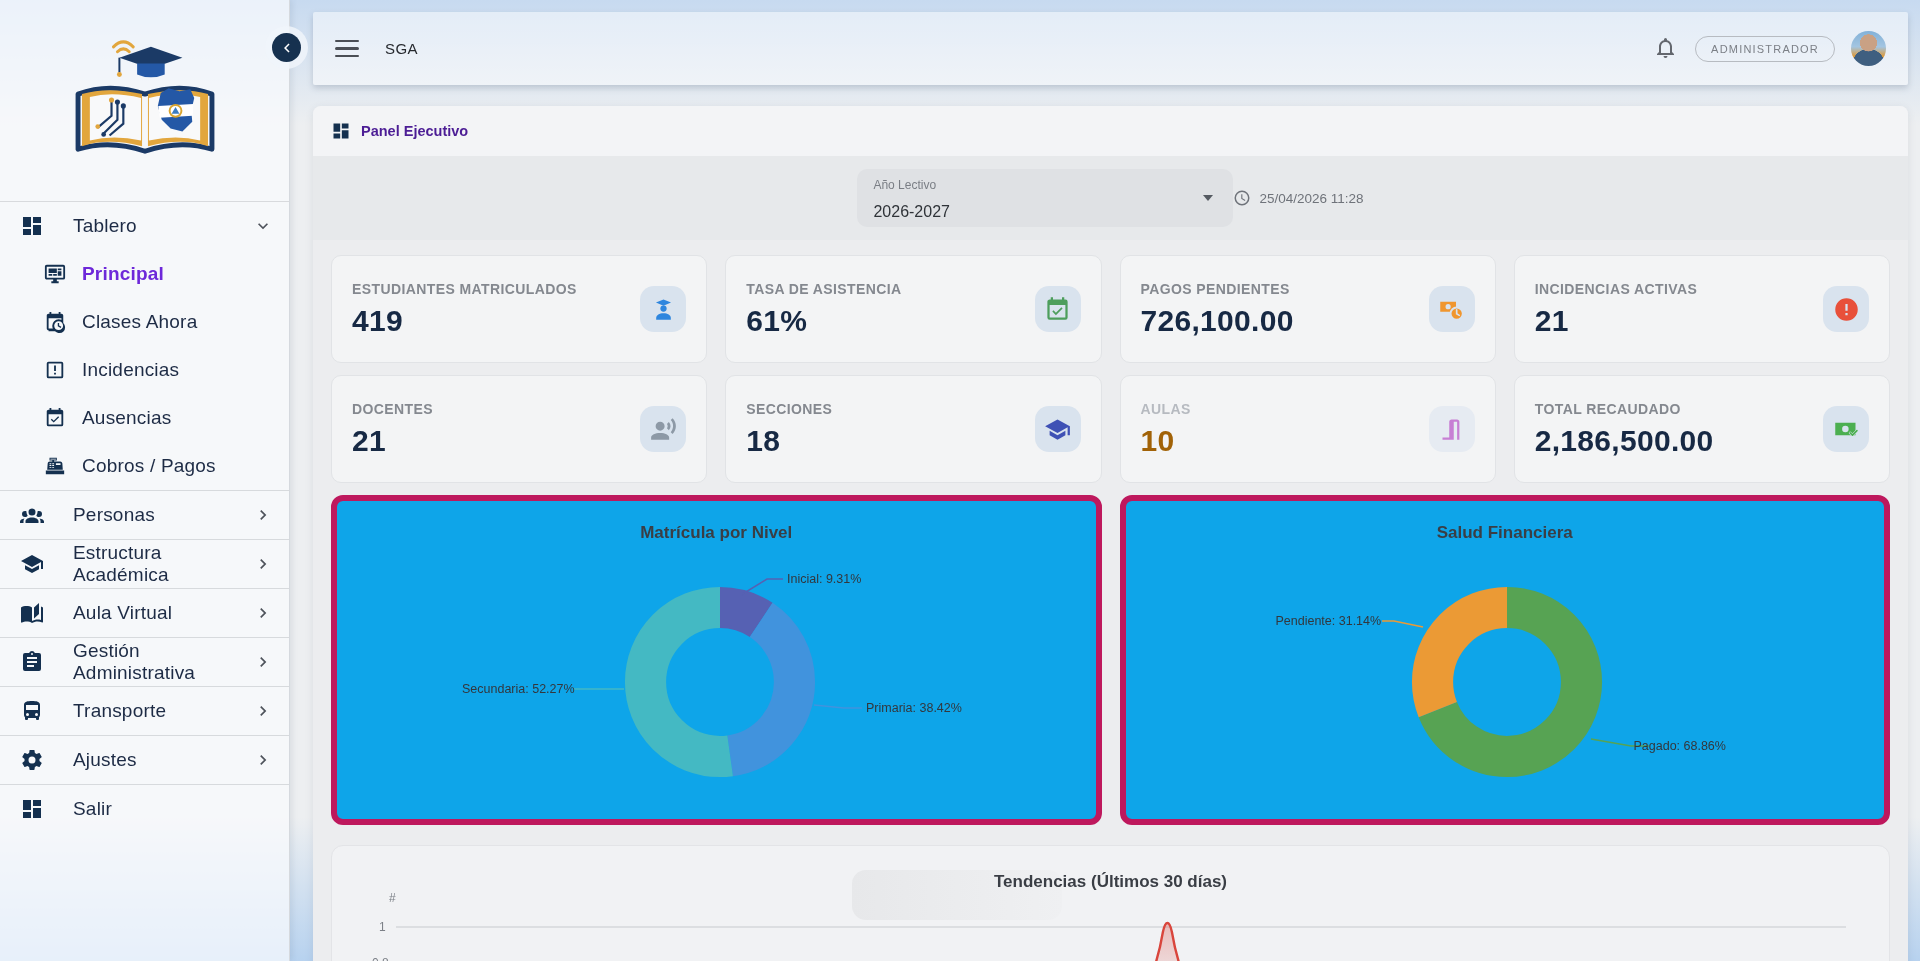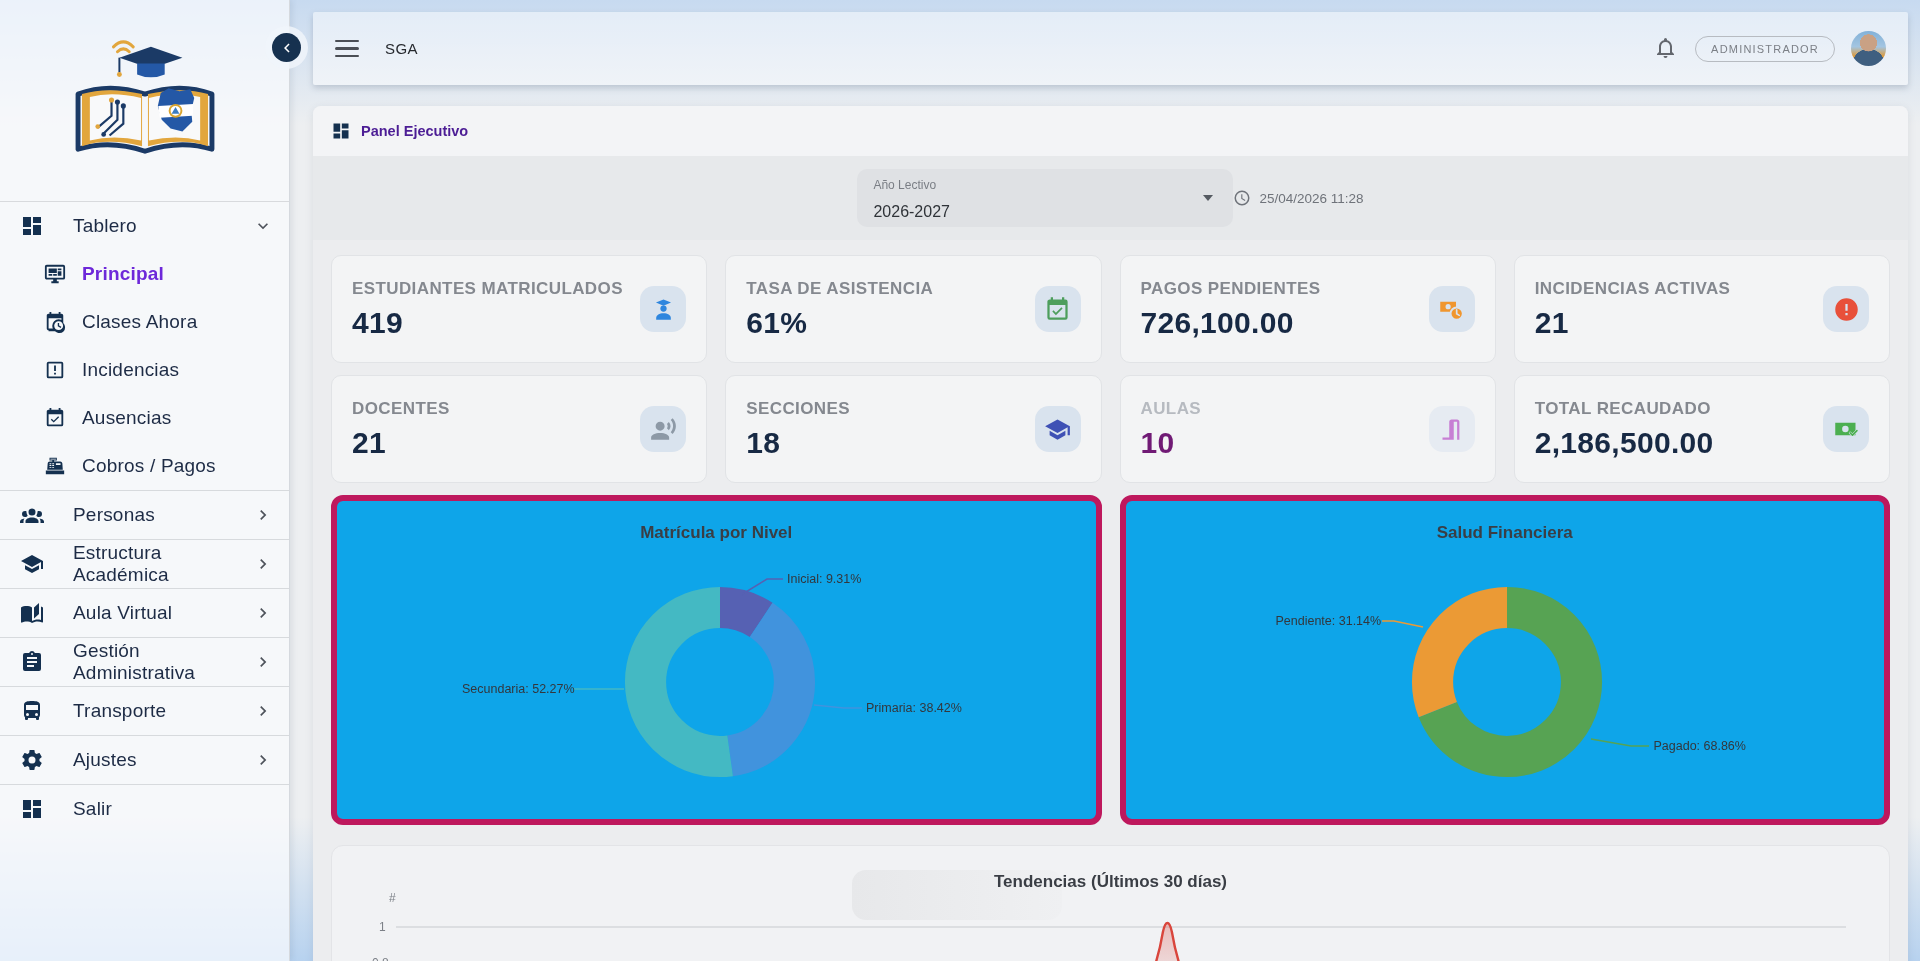--- a/index.html
+++ b/index.html
@@ -77,26 +77,26 @@
   .timestamp { display:flex; align-items:center; gap:8px; font-size:13.5px; color:#6f737a; }
   .timestamp svg { width:18px; height:18px; fill:#6f737a; }
 
   .panel-body { padding:15px 18px 60px; }
 
   .stats-grid { display:grid; grid-template-columns:repeat(4,1fr); gap:12px 18px; }
   .stat-card {
     height:108px; background:#f3f4f5; border:1px solid #e1e3e6; border-radius:10px;
     padding:17px 20px; display:flex; align-items:center; justify-content:space-between;
   }
-  .stat-label { font-size:17px; font-weight:700; color:#84888f; letter-spacing:.4px; margin-bottom:7px; }
+  .stat-label { font-size:14px; font-weight:700; color:#84888f; letter-spacing:.4px; margin-bottom:7px; }
   .stat-value { font-size:30px; font-weight:700; color:#172944; letter-spacing:.3px; }
   .stat-chip { width:46px; height:46px; border-radius:14px; background:#d9e3ee; display:flex; align-items:center; justify-content:center; }
   .stat-chip svg { width:27px; height:27px; fill:currentColor; }
   .stat-card.muted .stat-label { color:#b6bac0; }
-  .stat-card.muted .stat-value { color:#701a75; }
+  .stat-card.muted .stat-value { color:#a16207; }
   .stat-card.muted .stat-chip { background:#e6ebf2; }
 
   .charts-row { display:grid; grid-template-columns:1fr 1fr; gap:18px; margin-top:12px; }
   .chart-card { position:relative; height:330px; background:#0ea5e9; border:6px solid #be185d; border-radius:12px; overflow:hidden; }
   .chart-title { position:absolute; top:22px; width:100%; text-align:center; font-size:17px; font-weight:700; color:#3a3e45; }
   .donut { position:absolute; width:196px; height:196px; }
   #donut1 { left:285px; top:83px; }
   #donut2 { left:283px; top:83px; }
   .callout-svg { position:absolute; inset:0; width:100%; height:100%; pointer-events:none; }
   .callout { position:absolute; font-size:12.5px; color:#33373d; white-space:nowrap; }
@@ -464,21 +464,21 @@
             <div class="chart-title">Salud Financiera</div>
             <svg id="donut2" class="donut" viewBox="0 0 200 200">
                 <circle cx="100" cy="100" r="76" fill="none" stroke="#57a353" stroke-width="42" stroke-dasharray="328.82170659181355 477.5220833456485" stroke-dashoffset="0" transform="rotate(-90 100 100)"></circle>
                 <circle cx="100" cy="100" r="76" fill="none" stroke="#eb9a35" stroke-width="42" stroke-dasharray="148.70037675383495 477.5220833456485" stroke-dashoffset="-328.82170659181355" transform="rotate(-90 100 100)"></circle>
               </svg>
             <svg class="callout-svg">
               <polyline points="297,126 268,120 256,120" fill="none" stroke="#eb9a35" stroke-width="1.5"></polyline>
               <polyline points="465,238 505,245 523,245" fill="none" stroke="#57a353" stroke-width="1.5"></polyline>
             </svg>
             <div class="callout" style="left:150px;top:113px;width:103px;text-align:right">Pendiente: 31.14%</div>
-            <div class="callout" style="left:528px;top:238px">Pagado: 68.86%</div>
+            <div class="callout" style="left:508px;top:238px">Pagado: 68.86%</div>
           </div>
         </div>
 
         <div class="trend-card">
           <div class="trend-shimmer"></div>
           <div class="trend-title">Tendencias (Últimos 30 días)</div>
           <span class="trend-ylabel">#</span>
           <span class="trend-tick1">1</span>
           <span class="trend-tick08">0.8</span>
           <svg id="trend-svg" width="1547" height="320" viewBox="0 0 1547 320">

